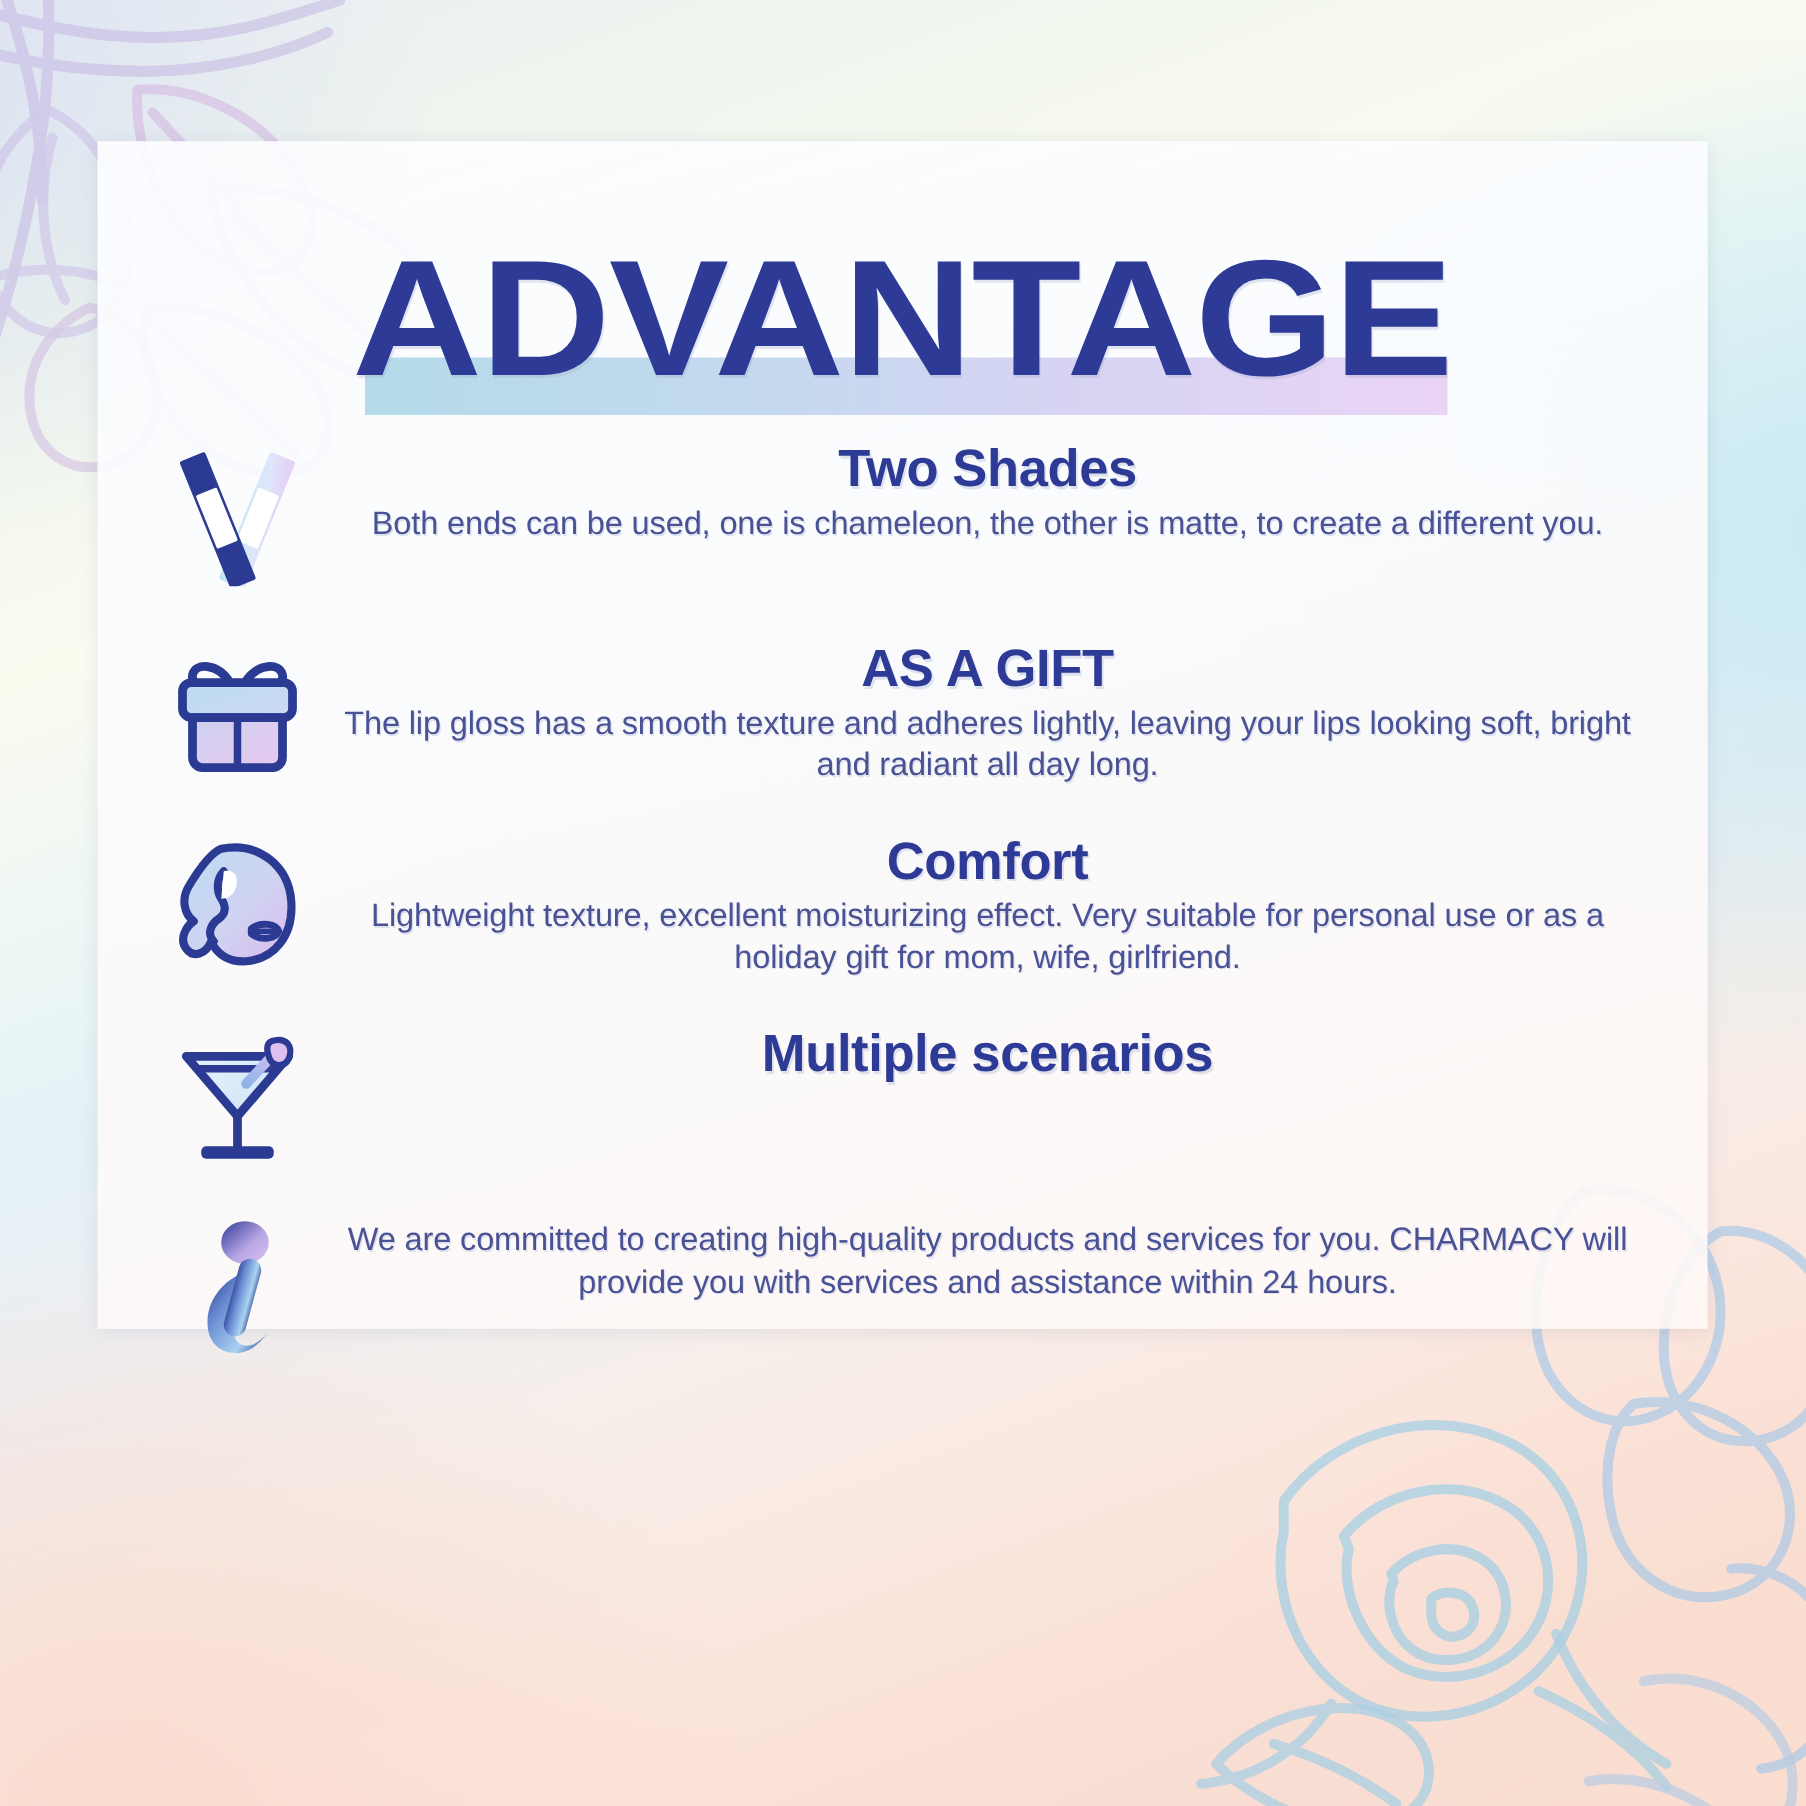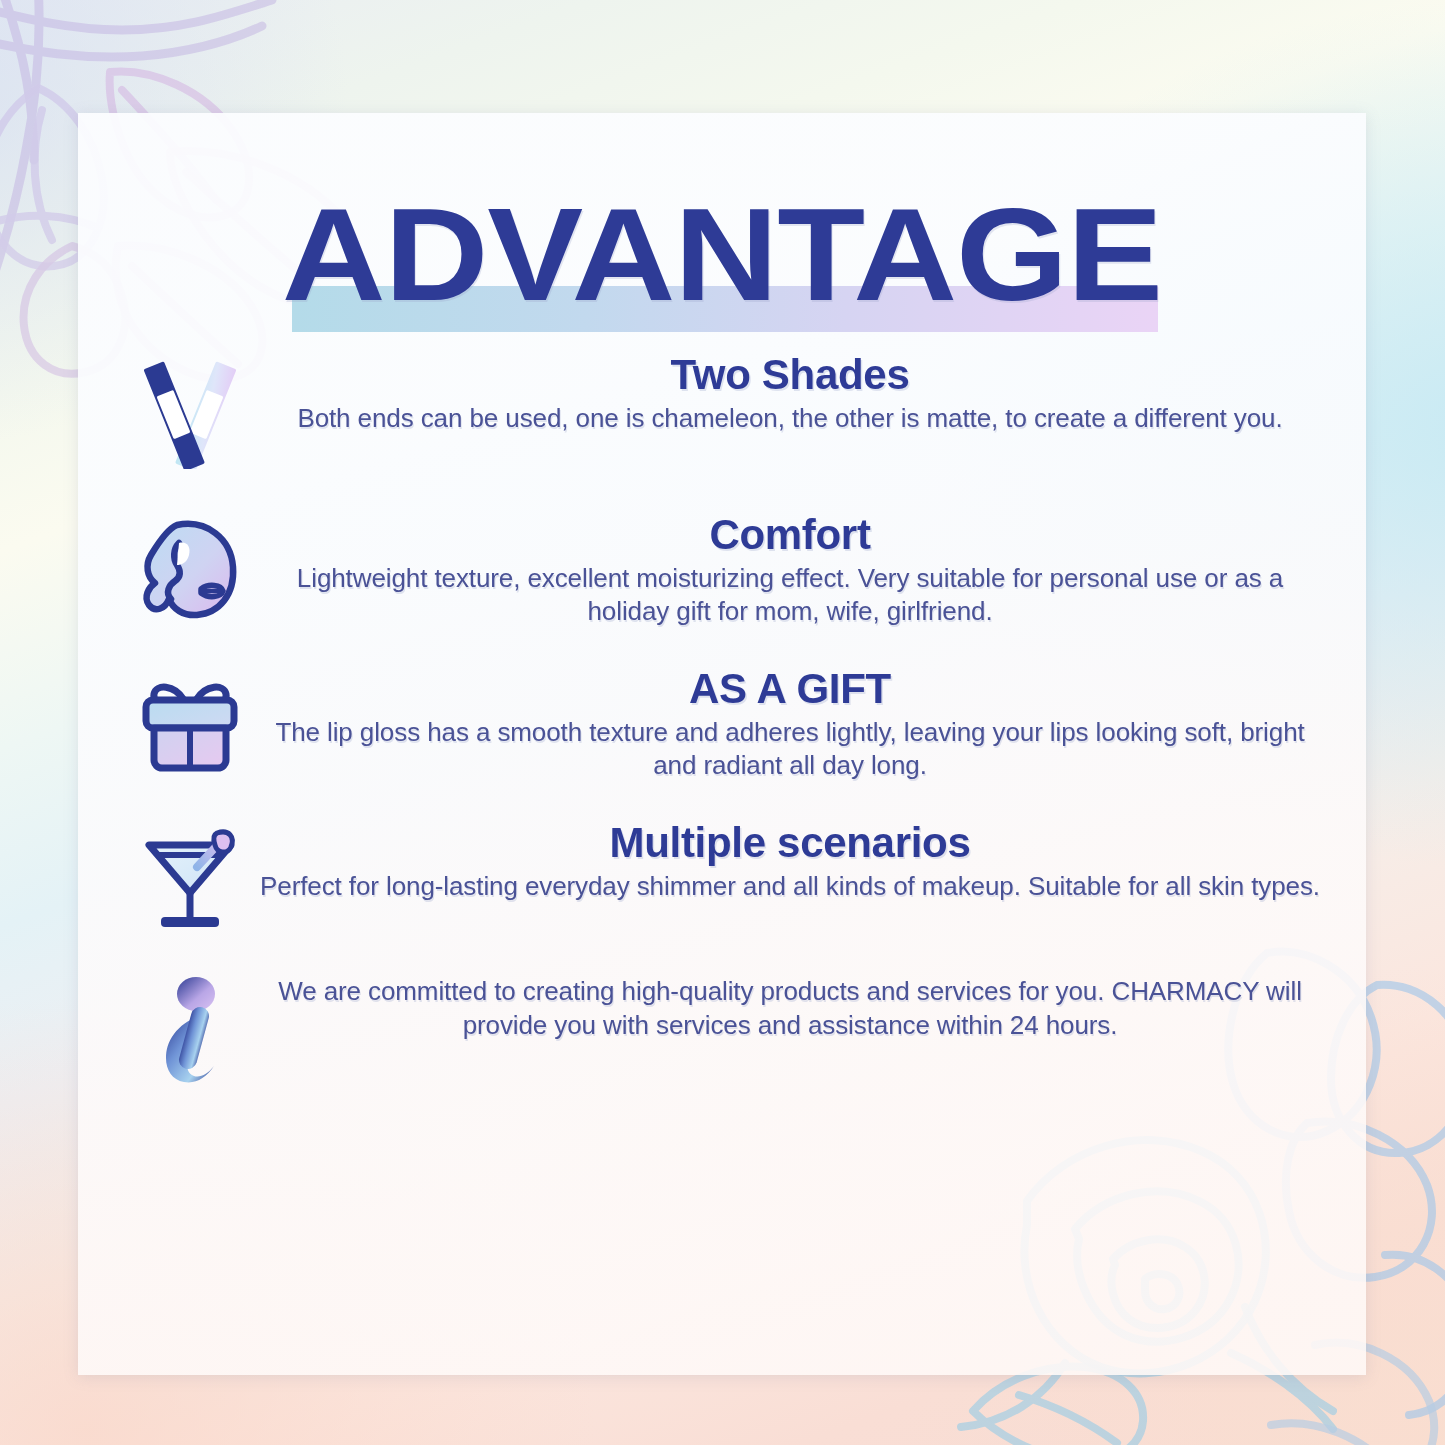--- a/index.html
+++ b/index.html
@@ -43,21 +43,21 @@
 
   
   .deco { position:absolute; pointer-events:none; }
   #deco-tl { left:-58px; top:-40px; width:420px; height:430px; opacity:.62; }
   #deco-br { right:-30px; bottom:-40px; width:560px; height:560px; opacity:.72; }
 
   
   #card {
     position:absolute;
     left:78px; top:113px;
-    width:1288px; height:1262px;
+    width:1288px; height:950px;
     background:linear-gradient(168deg,
         rgba(252,253,255,.94) 0%,
         rgba(250,252,255,.92) 30%,
         rgba(253,250,250,.90) 62%,
         rgba(255,249,247,.88) 100%);
     box-shadow:0 2px 14px rgba(120,125,160,.17);
   }
 
   
   #title-wrap {
@@ -225,20 +225,50 @@
               <rect x="20" y="34" width="18" height="46" rx="1.5" fill="#ffffff"></rect>
             </g>
           </svg>
         </div>
         <div class="texts">
           <div class="f-title">Two Shades</div>
           <div class="f-body">Both ends can be used, one is chameleon, the other is matte, to create a different you.</div>
         </div>
       </div>
 
+      <div class="feature r2">
+        <div class="icon-slot">
+          <svg width="104" height="104" viewBox="0 0 104 104" fill="none">
+            <defs>
+              <linearGradient id="lidGrad" x1="0" y1="0" x2="1" y2="1">
+                <stop offset="0%" stop-color="#b9dcf0"></stop>
+                <stop offset="100%" stop-color="#cfd9f3"></stop>
+              </linearGradient>
+              <linearGradient id="boxGrad" x1="0" y1="0" x2="1" y2="1">
+                <stop offset="0%" stop-color="#cfd2f0"></stop>
+                <stop offset="100%" stop-color="#e7c9f0"></stop>
+              </linearGradient>
+            </defs>
+
+            <path d="M46 28 C36 12 18 12 16 22 C14 32 30 34 46 30Z" fill="none" stroke="#2b3a92" stroke-width="7" stroke-linejoin="round"></path>
+            <path d="M58 28 C68 12 86 12 88 22 C90 32 74 34 58 30Z" fill="none" stroke="#2b3a92" stroke-width="7" stroke-linejoin="round"></path>
+
+            <rect x="8" y="28" width="88" height="28" rx="7" fill="url(#lidGrad)" stroke="#2b3a92" stroke-width="7"></rect>
+
+            <path d="M16 56 h72 v32 a8 8 0 0 1 -8 8 H24 a8 8 0 0 1 -8 -8Z" fill="url(#boxGrad)" stroke="#2b3a92" stroke-width="7" stroke-linejoin="round"></path>
+
+            <line x1="52" y1="58" x2="52" y2="94" stroke="#2b3a92" stroke-width="6"></line>
+          </svg>
+        </div>
+        <div class="texts">
+          <div class="f-title">AS A GIFT</div>
+          <div class="f-body">The lip gloss has a smooth texture and adheres lightly, leaving your lips looking soft, bright and radiant all day long.</div>
+        </div>
+      </div>
+
       <div class="feature r3">
         <div class="icon-slot">
           <svg width="106" height="106" viewBox="0 0 106 106" fill="none">
             <defs>
               <linearGradient id="hairGrad" x1="0" y1="0" x2="1" y2="1">
                 <stop offset="0%" stop-color="#bcdcf3"></stop>
                 <stop offset="55%" stop-color="#cfd3f2"></stop>
                 <stop offset="100%" stop-color="#dcb8ee"></stop>
               </linearGradient>
             </defs>
@@ -252,50 +282,20 @@
             <path d="M64 72 C72 66 84 68 86 74 C84 80 72 82 64 76Z" fill="none" stroke="#2b3a92" stroke-width="5.5" stroke-linejoin="round"></path>
             <path d="M64 74 h22" stroke="#2b3a92" stroke-width="4.5" stroke-linecap="round"></path>
           </svg>
         </div>
         <div class="texts">
           <div class="f-title">Comfort</div>
           <div class="f-body">Lightweight texture, excellent moisturizing effect. Very suitable for personal use or as a holiday gift for mom, wife, girlfriend.</div>
         </div>
       </div>
 
-      <div class="feature r2">
-        <div class="icon-slot">
-          <svg width="104" height="104" viewBox="0 0 104 104" fill="none">
-            <defs>
-              <linearGradient id="lidGrad" x1="0" y1="0" x2="1" y2="1">
-                <stop offset="0%" stop-color="#b9dcf0"></stop>
-                <stop offset="100%" stop-color="#cfd9f3"></stop>
-              </linearGradient>
-              <linearGradient id="boxGrad" x1="0" y1="0" x2="1" y2="1">
-                <stop offset="0%" stop-color="#cfd2f0"></stop>
-                <stop offset="100%" stop-color="#e7c9f0"></stop>
-              </linearGradient>
-            </defs>
-
-            <path d="M46 28 C36 12 18 12 16 22 C14 32 30 34 46 30Z" fill="none" stroke="#2b3a92" stroke-width="7" stroke-linejoin="round"></path>
-            <path d="M58 28 C68 12 86 12 88 22 C90 32 74 34 58 30Z" fill="none" stroke="#2b3a92" stroke-width="7" stroke-linejoin="round"></path>
-
-            <rect x="8" y="28" width="88" height="28" rx="7" fill="url(#lidGrad)" stroke="#2b3a92" stroke-width="7"></rect>
-
-            <path d="M16 56 h72 v32 a8 8 0 0 1 -8 8 H24 a8 8 0 0 1 -8 -8Z" fill="url(#boxGrad)" stroke="#2b3a92" stroke-width="7" stroke-linejoin="round"></path>
-
-            <line x1="52" y1="58" x2="52" y2="94" stroke="#2b3a92" stroke-width="6"></line>
-          </svg>
-        </div>
-        <div class="texts">
-          <div class="f-title">AS A GIFT</div>
-          <div class="f-body">The lip gloss has a smooth texture and adheres lightly, leaving your lips looking soft, bright and radiant all day long.</div>
-        </div>
-      </div>
-
       <div class="feature r4">
         <div class="icon-slot">
           <svg width="102" height="110" viewBox="0 0 102 110" fill="none">
             <defs>
               <linearGradient id="glassGrad" x1="0" y1="0" x2="1" y2="1">
                 <stop offset="0%" stop-color="#e4f2fb"></stop>
                 <stop offset="100%" stop-color="#cfe3f7"></stop>
               </linearGradient>
               <linearGradient id="stirGrad" x1="0" y1="1" x2="1" y2="0">
                 <stop offset="0%" stop-color="#8fb4e8"></stop>
@@ -310,21 +310,20 @@
             <line x1="51" y1="70" x2="51" y2="94" stroke="#2b3a92" stroke-width="7" stroke-linecap="round"></line>
 
             <rect x="22" y="94" width="58" height="10" rx="4" fill="#2b3a92"></rect>
 
             <path d="M58 44 L84 16" stroke="url(#stirGrad)" stroke-width="8" stroke-linecap="round"></path>
             <path d="M78 10 C90 6 96 14 92 24 C88 32 78 30 76 22 C74 16 74 12 78 10Z" fill="#ddbff0" stroke="#2b3a92" stroke-width="5" stroke-linejoin="round"></path>
           </svg>
         </div>
         <div class="texts">
           <div class="f-title">Multiple scenarios</div>
-          <div class="f-body">Perfect for long-lasting everyday shimmer and all kinds of makeup. Suitable for all skin types.</div>
         </div>
       </div>
 
       <div class="feature r5">
         <div class="icon-slot">
           <svg width="92" height="116" viewBox="0 0 92 116" fill="none">
             <defs>
               <linearGradient id="iGrad" x1="0" y1="0" x2="1" y2="1">
                 <stop offset="0%" stop-color="#2b3a92"></stop>
                 <stop offset="38%" stop-color="#6f93d6"></stop>

